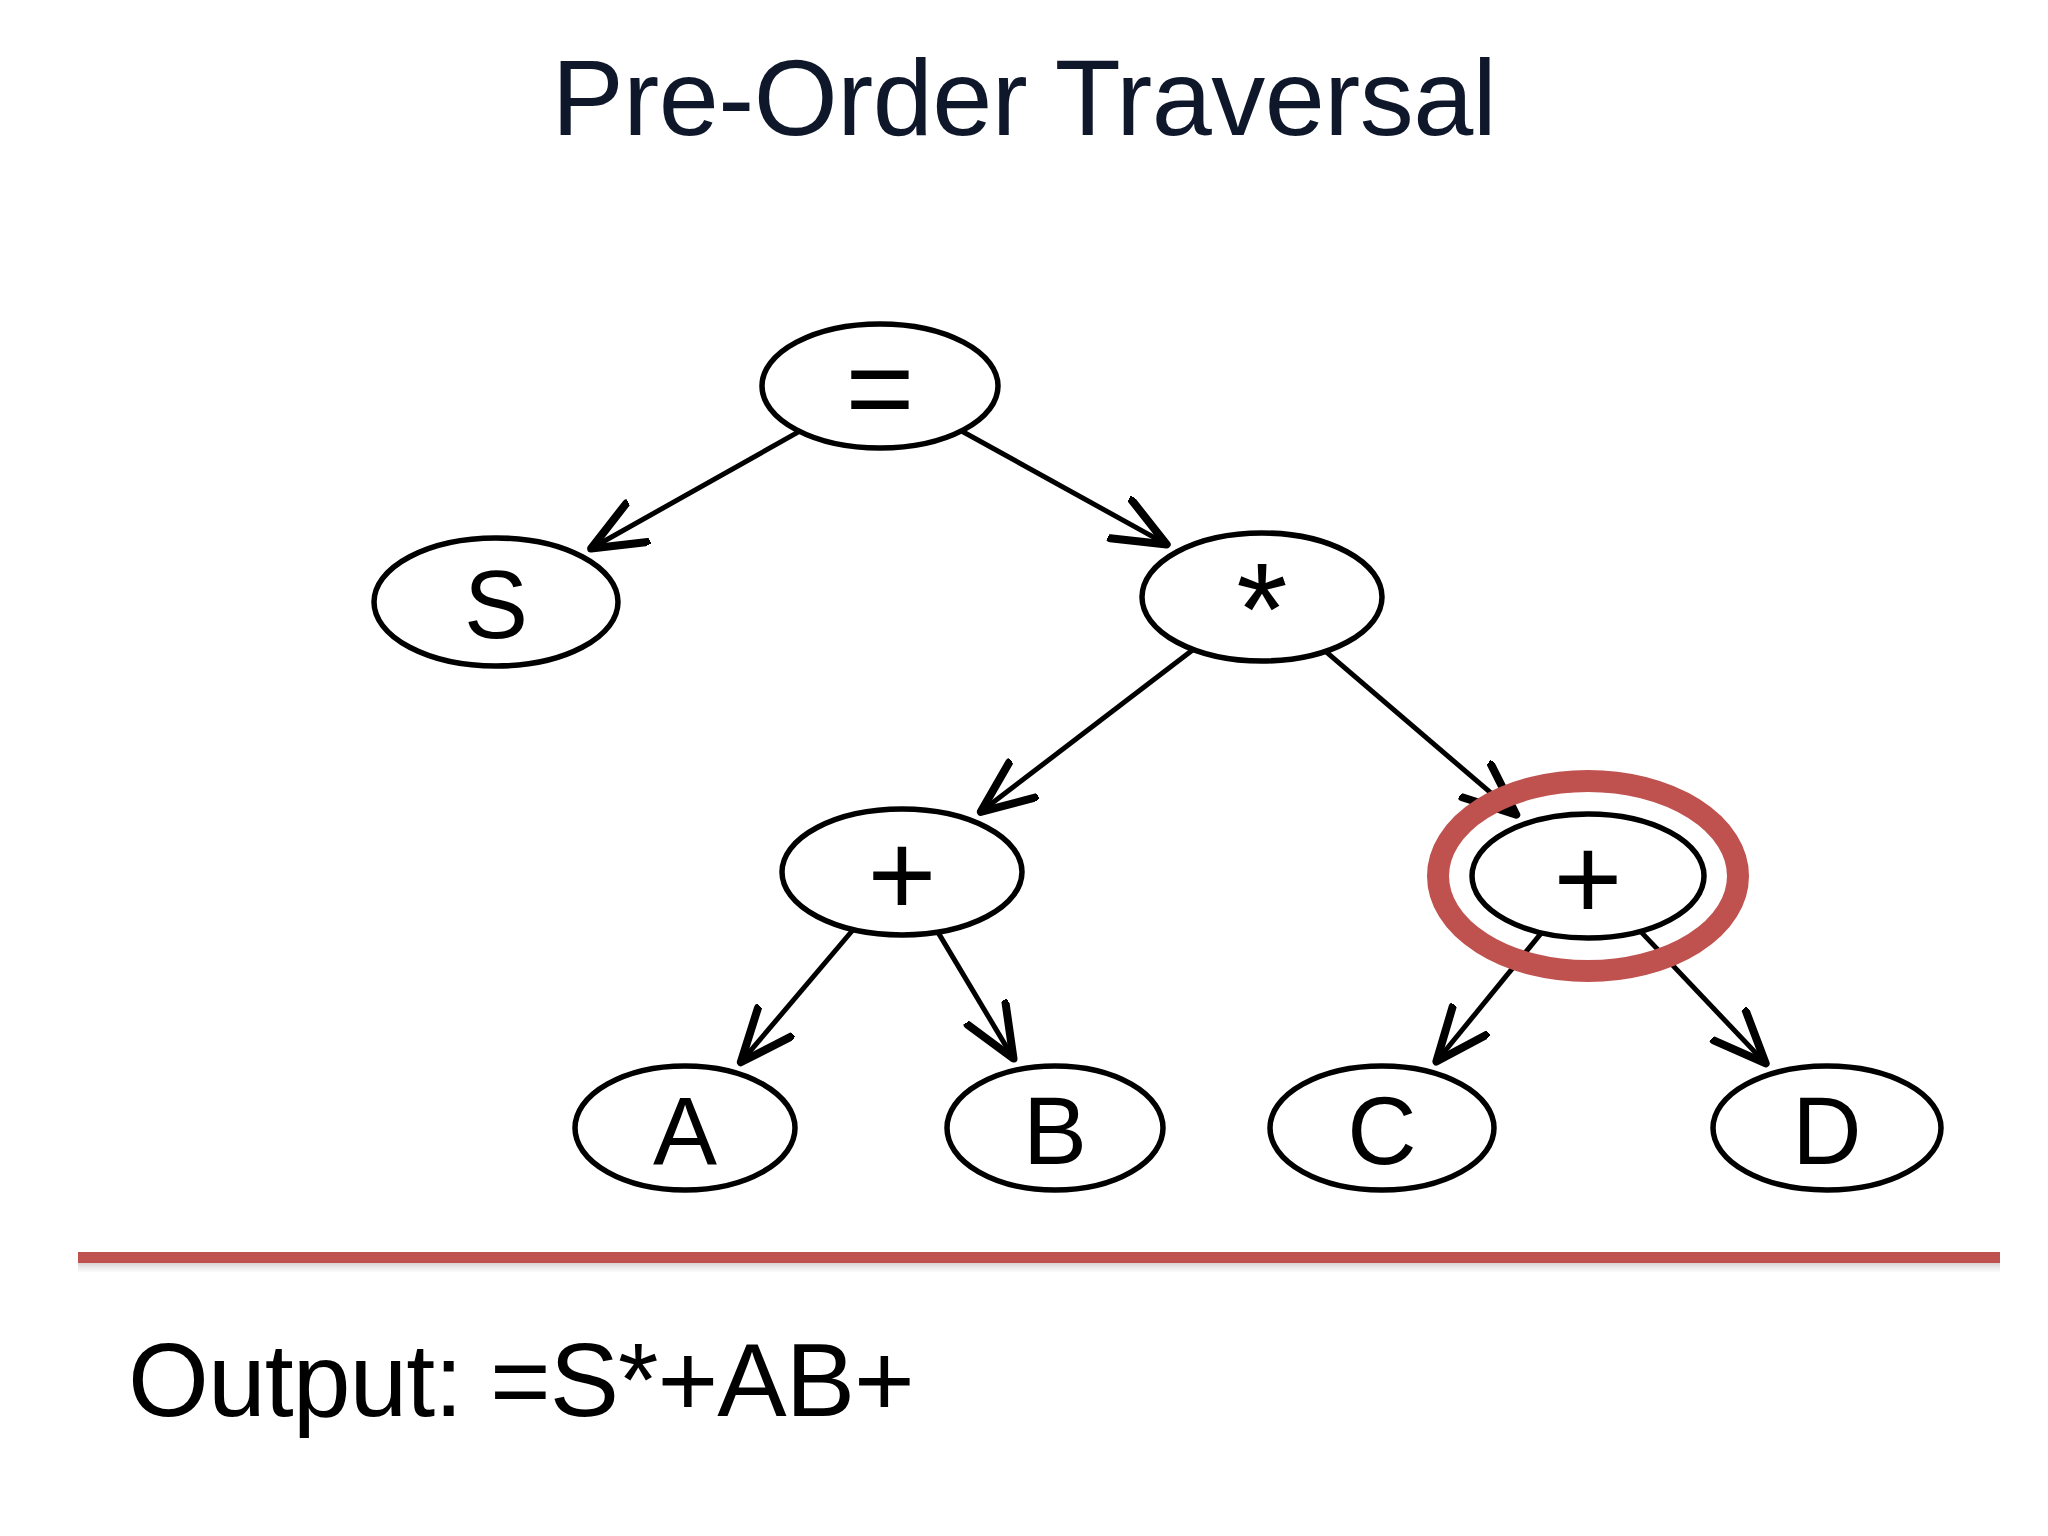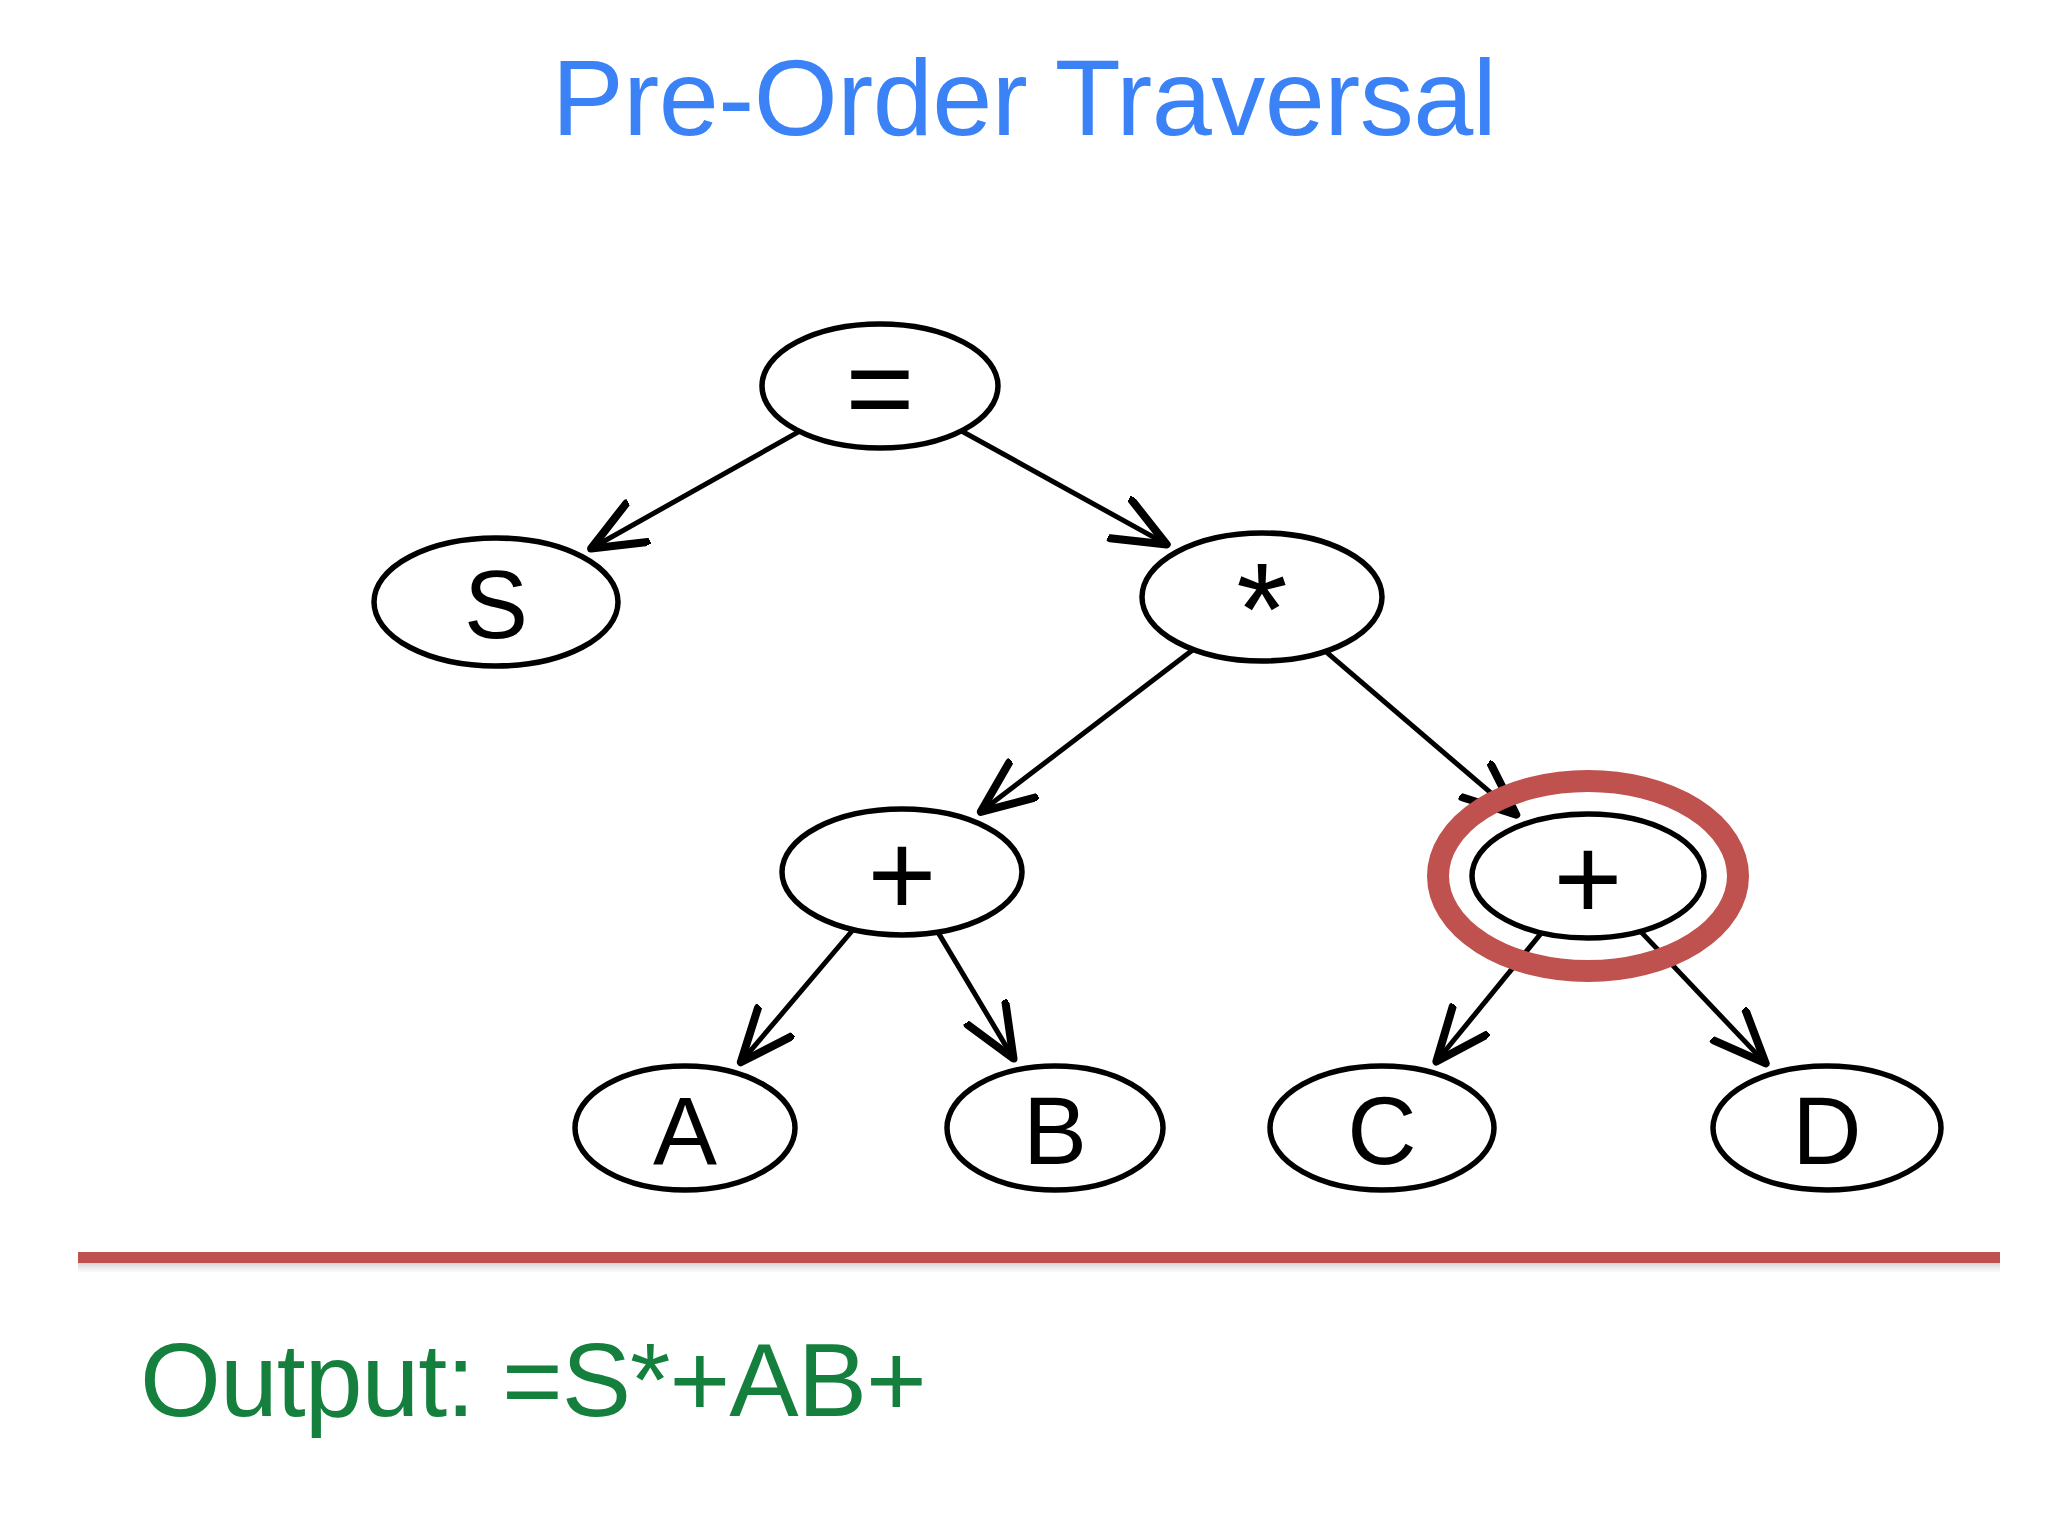--- a/index.html
+++ b/index.html
@@ -27,21 +27,21 @@
   
   #slide-title {
     position: absolute;
     left: 0;
     top: 38px;
     width: 2048px;
     text-align: center;
     font-family: "Liberation Sans", sans-serif;
     font-size: 108px;
     font-weight: 400;
-    color: #3b82f6;
+    color: #0f172a;
     letter-spacing: -0.5px;
     line-height: 1.12;
     white-space: nowrap;
   }
 
   
   #tree-svg {
     position: absolute;
     left: 0;
     top: 0;
@@ -100,26 +100,26 @@
     left: 78px;
     top: 1263px;
     width: 1922px;
     height: 9px;
     background: linear-gradient(to bottom, #d9d4d4 0%, #eeecec 55%, #fbfbfb 100%);
   }
 
   
   #output-text {
     position: absolute;
-    left: 140px;
+    left: 128px;
     top: 1322px;
     font-family: "Liberation Sans", sans-serif;
     font-size: 104px;
     font-weight: 400;
-    color: #15803d;
+    color: #000000;
     white-space: nowrap;
     line-height: 1.12;
     letter-spacing: -1px;
     text-align: right;
   }
 </style>
 </head>
 <body>
 
 <div id="slide">

